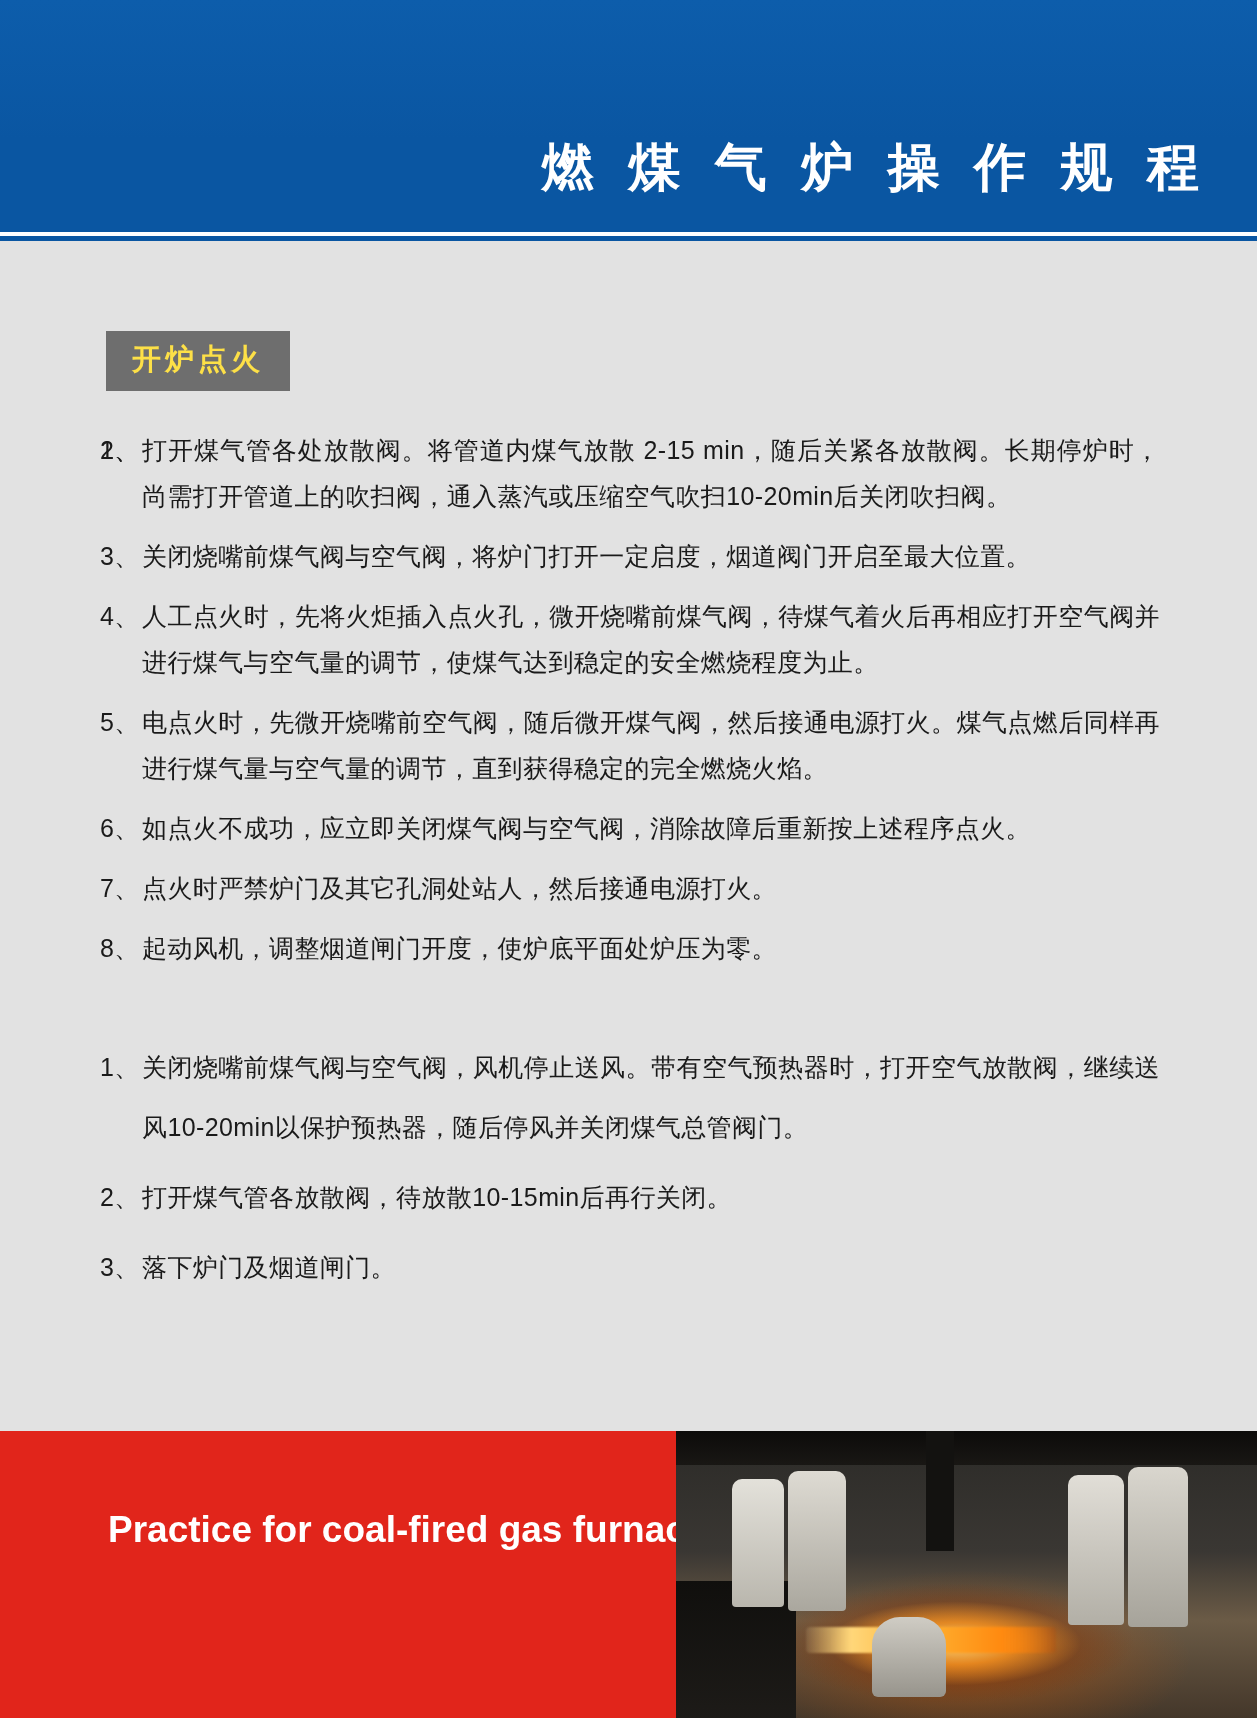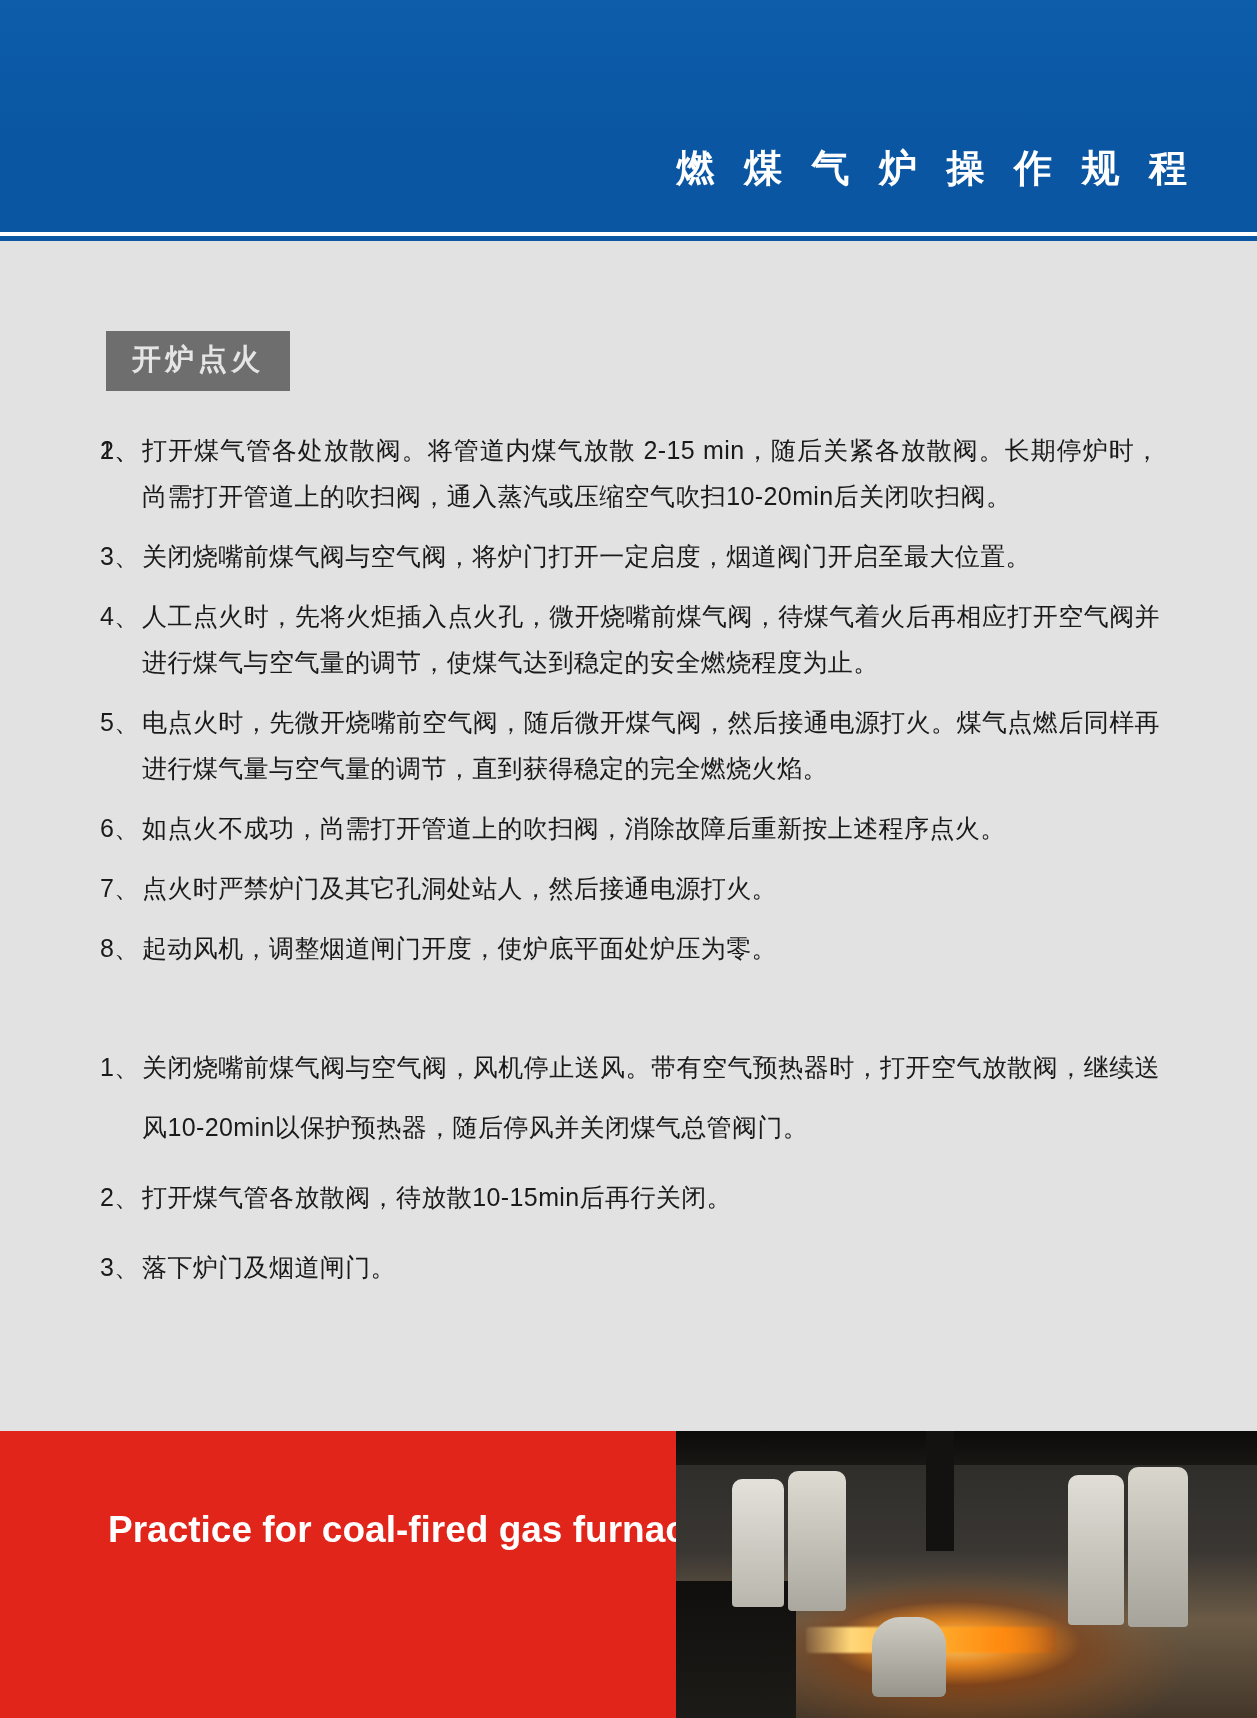--- a/index.html
+++ b/index.html
@@ -26,29 +26,28 @@
     position: absolute;
     left: 0;
     top: 0;
     width: 1257px;
     height: 232px;
     background: #0a58a6;
     background: linear-gradient(180deg, #0d5dab 0%, #0a56a2 60%, #0a56a2 100%);
   }
   .header-title {
     position: absolute;
-    right: 60px;
+    right: 48px;
     top: 168px;
     transform: translateY(-50%);
     color: #ffffff;
-    font-size: 38px;
+    font-size: 52px;
     font-weight: bold;
     letter-spacing: 10px;
     white-space: nowrap;
-    font-family: Liberation Serif, serif;
   }
   .header-rule {
     position: absolute;
     left: 0;
     top: 236px;
     width: 1257px;
     height: 5px;
     background: #0a56a2;
   }
 
@@ -67,21 +66,21 @@
     left: 100px;
     top: 90px;
     width: 1060px;
   }
 
   .section { margin-bottom: 10px; }
 
   .section-tag {
     display: inline-block;
     background: #6e6e6e;
-    color: #e5e5e5;
+    color: #fde047;
     font-size: 29px;
     font-weight: bold;
     letter-spacing: 4px;
     padding: 9px 26px 11px 26px;
     margin-left: 6px;
     margin-bottom: 22px;
   }
 
   ol.items {
     list-style: none;
@@ -213,21 +212,21 @@
     <div class="content">
 
       <div class="section">
         <div class="section-tag">开炉点火</div>
         <ol class="items">
           <li><span class="num">1、</span></li>
           <li><span class="num">2、</span><span>打开煤气管各处放散阀。将管道内煤气放散 2-15 min，随后关紧各放散阀。长期停炉时，尚需打开管道上的吹扫阀，通入蒸汽或压缩空气吹扫10-20min后关闭吹扫阀。</span></li>
           <li><span class="num">3、</span><span>关闭烧嘴前煤气阀与空气阀，将炉门打开一定启度，烟道阀门开启至最大位置。</span></li>
           <li><span class="num">4、</span><span>人工点火时，先将火炬插入点火孔，微开烧嘴前煤气阀，待煤气着火后再相应打开空气阀并进行煤气与空气量的调节，使煤气达到稳定的安全燃烧程度为止。</span></li>
           <li><span class="num">5、</span><span>电点火时，先微开烧嘴前空气阀，随后微开煤气阀，然后接通电源打火。煤气点燃后同样再进行煤气量与空气量的调节，直到获得稳定的完全燃烧火焰。</span></li>
-          <li><span class="num">6、</span><span>如点火不成功，尚需打开管道上的吹扫阀，消除故障后重新按上述程序点火。</span></li>
+          <li><span class="num">6、</span><span>如点火不成功，应立即关闭煤气阀与空气阀，消除故障后重新按上述程序点火。</span></li>
           <li><span class="num">7、</span><span>点火时严禁炉门及其它孔洞处站人，然后接通电源打火。</span></li>
           <li><span class="num">8、</span><span>起动风机，调整烟道闸门开度，使炉底平面处炉压为零。</span></li>
         </ol>
       </div>
 
       <div class="gap"></div>
 
       <div class="section spaced">
         <ol class="items">
           <li><span class="num">1、</span><span>关闭烧嘴前煤气阀与空气阀，风机停止送风。带有空气预热器时，打开空气放散阀，继续送风10-20min以保护预热器，随后停风并关闭煤气总管阀门。</span></li>

